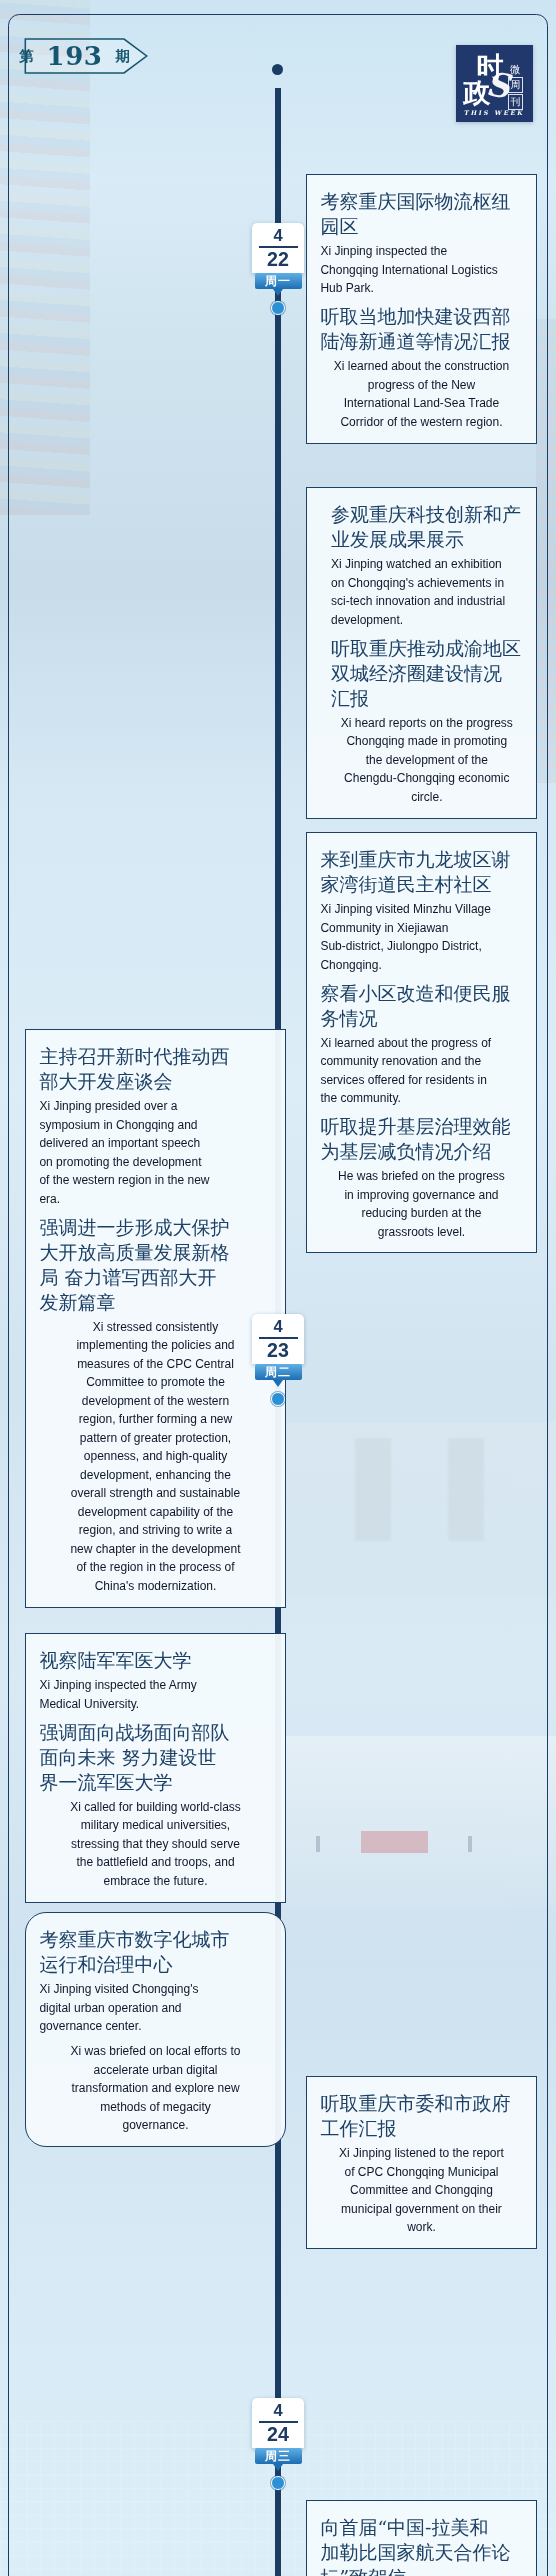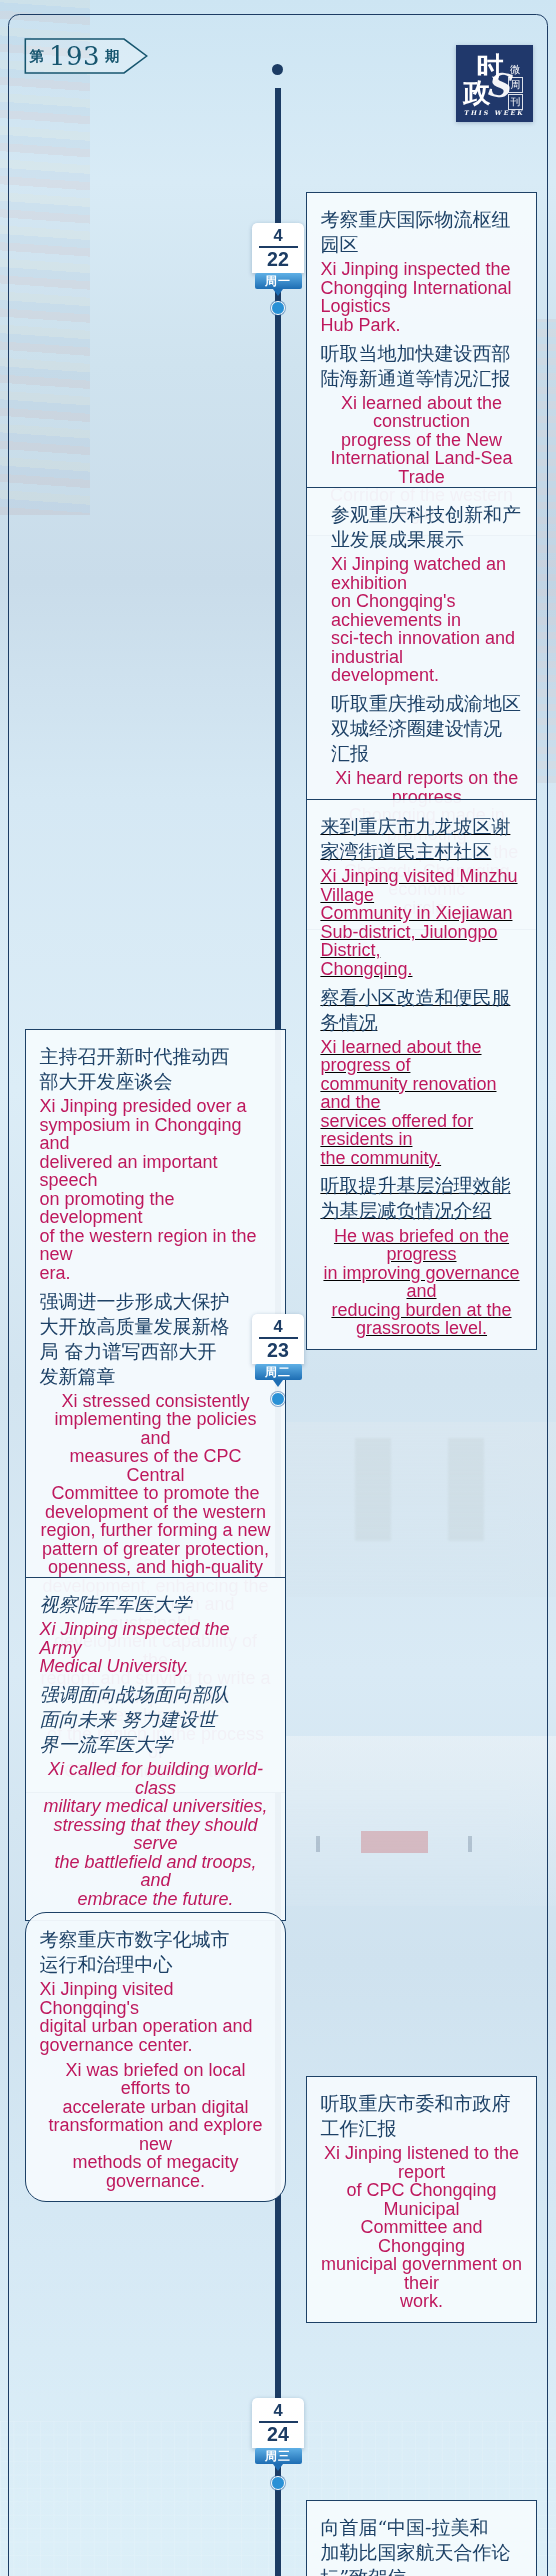--- a/index.html
+++ b/index.html
@@ -28,21 +28,21 @@
   
   .frame{position:absolute;left:8.2px;top:14.4px;right:8.2px;bottom:13.4px;border:1.5px solid #1c3c64;
     border-radius:11.3px;z-index:6;pointer-events:none;}
   
   .issue{position:absolute;left:24px;top:38px;width:124px;height:36px;z-index:7;}
   .issue svg{position:absolute;left:0;top:0;}
   .issue .txt{position:absolute;left:0;top:0;width:101px;height:36px;display:flex;
     align-items:center;justify-content:center;color:#17566f;
     font-family:"DejaVu Serif","Liberation Serif",serif;}
   .issue .small{font-size:14.4px;font-weight:bold;}
-  .issue .big{font-size:26px;font-weight:normal;letter-spacing:0.5px;margin:0 5px;}
+  .issue .big{font-size:26px;font-weight:bold;letter-spacing:0.5px;margin:0 13px;}
   
   .wlogo{position:absolute;left:456px;top:45px;width:77px;height:77px;background:#20386b;z-index:7;
     box-shadow:0 1px 4.1px rgba(20,40,80,.25);}
   .wlogo span{position:absolute;color:#fff;font-family:"DejaVu Serif","Liberation Serif",serif;}
   .wl-shi{left:20.6px;top:4.1px;font-size:27px;font-weight:bold;}
   .wl-zheng{left:7.2px;top:30px;font-size:27px;font-weight:bold;}
   .wl-s{left:33px;top:20.6px;font-size:33px;font-style:italic;font-weight:bold;transform:rotate(8deg);opacity:.95;}
   .wl-wei{left:54px;top:17.5px;font-size:10.3px;}
   .wl-zhou{left:52px;top:32px;font-size:9.8px;border:0.5px solid rgba(255,255,255,.85);padding:0.5px 1.5px;}
   .wl-kan{left:52px;top:49px;font-size:9.8px;border:0.5px solid rgba(255,255,255,.85);padding:0.5px 1.5px;}
@@ -67,23 +67,23 @@
   .ddot{margin-top:4.6px;width:12.4px;height:12.4px;border-radius:50%;background:#2a91d6;border:1.5px solid #fff;
     box-shadow:0 0 0 1px rgba(25,85,150,.45);}
   .d1{top:223px;} .d2{top:1314px;} .d3{top:2398px;}
   
   .card{position:absolute;background:rgba(244,250,253,.96);border:1px solid #1d4166;z-index:4;
     padding:14.4px 13.4px 10.3px;box-sizing:border-box;}
   .card-left{left:25px;width:261px;}
   .card-right{left:306px;width:231px;}
   .zh{white-space:pre-line;font-family:"DejaVu Serif","Liberation Serif",serif;font-size:19px;
     line-height:25px;color:#1d4166;font-weight:500;margin:0 0 3.1px;}
-  .en{white-space:pre-line;font-size:18px;line-height:18.5px;color:#be185d;margin:0 0 6.2px;}
+  .en{white-space:pre-line;font-size:12px;line-height:18.5px;color:#0f172a;margin:0 0 6.2px;}
   .item:last-child .en{margin-bottom:1px;text-align:center;}
-  .c1{top:192px;} .c2{top:487px;padding-left:24px;} .c3{top:799px;text-decoration:underline;} .c4{top:1029px;} .c5{top:1577px;font-style:italic;}
+  .c1{top:174px;} .c2{top:487px;padding-left:24px;} .c3{top:832px;} .c4{top:1029px;} .c5{top:1633px;}
   .c6{top:1912px;border-radius:21px;} .c7{top:2076px;} .c8{top:2500px;}
 </style>
 </head>
 <body>
 
 <div id="poster">
 
   <div class="band port-strip"></div>
   <div class="band port-strip-r"></div>
   <div class="band court">

